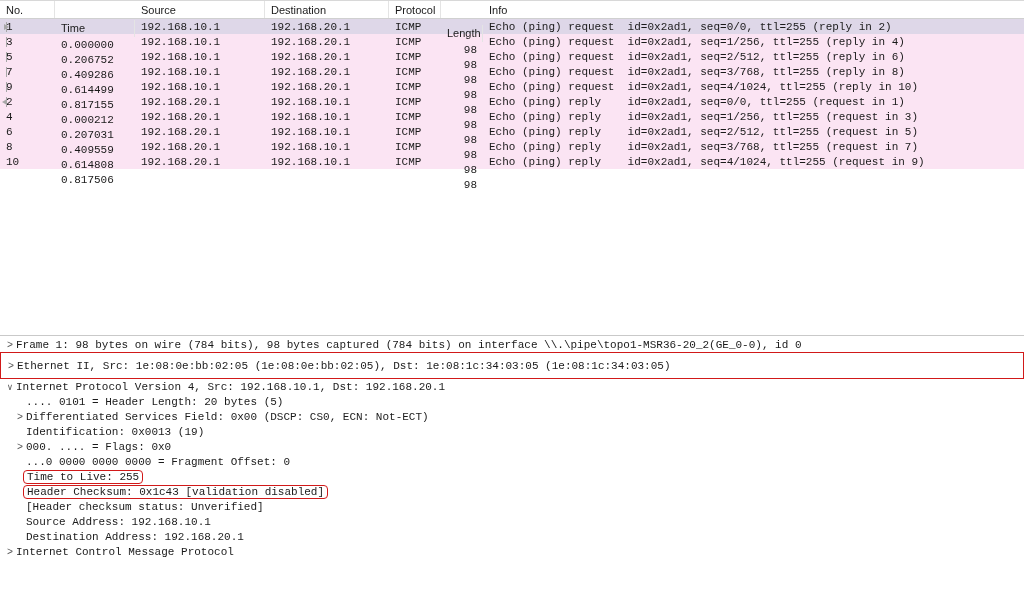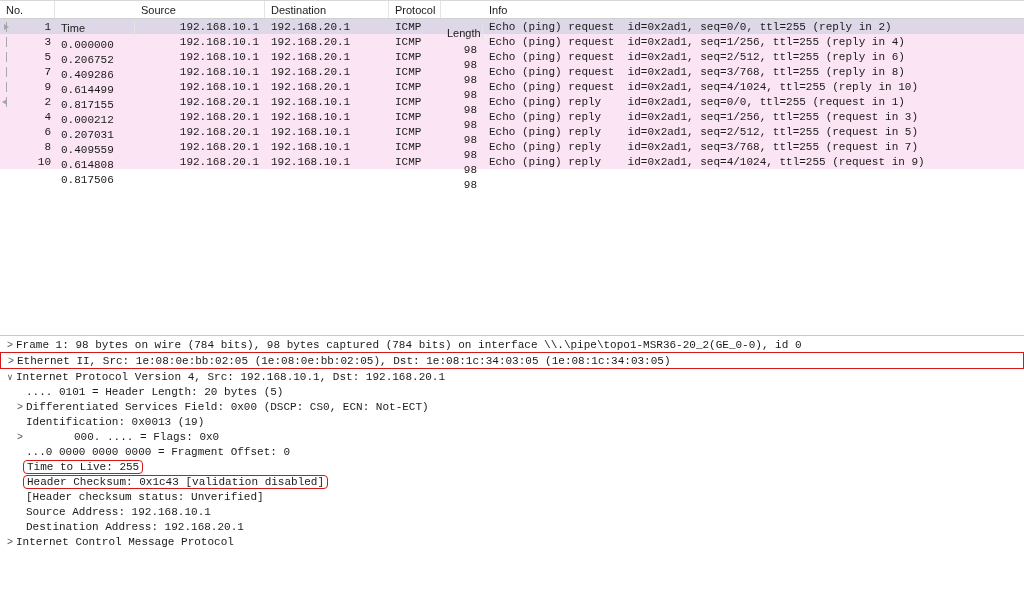--- a/index.html
+++ b/index.html
@@ -41,23 +41,23 @@
     font-size: 11px;
     white-space: nowrap;
   }
   .row-bg-pink  { background: #fbe4f3; }
   .row-selected { background: #ded7e8; }
   .pcell {
     padding: 0 6px;
     overflow: hidden;
     white-space: pre;
   }
-  .col-no     { width: 55px; text-align: right; padding-right: 4px; position: relative;}
+  .col-no     { width: 55px; padding-right: 4px; position: relative;}
   .col-time   { width: 80px; margin-top: 37px; }
-  .col-src    { width: 130px; text-align: right; }
+  .col-src    { width: 130px; }
   .col-dst    { width: 124px; }
   .col-proto  { width: 52px; }
   .col-len    { width: 42px; text-align: right; margin-top: 47px;}
   .col-info   { flex: 1; }
   .marker {
     position:absolute;
     left:2px; top:1px; bottom:1px;
     width:10px;
     pointer-events:none;
   }
@@ -115,21 +115,21 @@
     border: 1.5px solid #d11919;
     border-radius: 4px;
     display: inline-block;
     padding: 0 3px;
     margin-left:-3px;
   }
   .redbox-full {
     border: 1.5px solid #d11919;
     display:flex;
     align-items:center;
-    height:17px;
+    height:27px;
     padding-left:4px;
     white-space: pre;
   }
 </style>
 </head>
 <body>
 
 <div class="packet-list">
   <div class="header-row">
     <div class="header-cell col-no">No.</div>
@@ -246,21 +246,21 @@
   <div class="tree-line">
     <span class="tw twisty-open"></span>
     <span>Internet Protocol Version 4, Src: 192.168.10.1, Dst: 192.168.20.1</span>
   </div>
   <div class="tree-line indent-1"><span>.... 0101 = Header Length: 20 bytes (5)</span></div>
   <div class="tree-line" style="padding-left:14px;">
     <span class="tw twisty-closed"></span>
     <span>Differentiated Services Field: 0x00 (DSCP: CS0, ECN: Not-ECT)</span>
   </div>
   <div class="tree-line indent-1"><span>Identification: 0x0013 (19)</span></div>
-  <div class="tree-line" style="padding-left:14px;gap:48px;">
+  <div class="tree-line" style="padding-left:14px;">
     <span class="tw twisty-closed"></span>
     <span>000. .... = Flags: 0x0</span>
   </div>
   <div class="tree-line indent-1"><span>...0 0000 0000 0000 = Fragment Offset: 0</span></div>
   <div class="tree-line indent-1">
     <span class="redbox">Time to Live: 255</span>
   </div>
   <div class="tree-line indent-1">
     <span class="redbox">Header Checksum: 0x1c43 [validation disabled]</span>
   </div>

